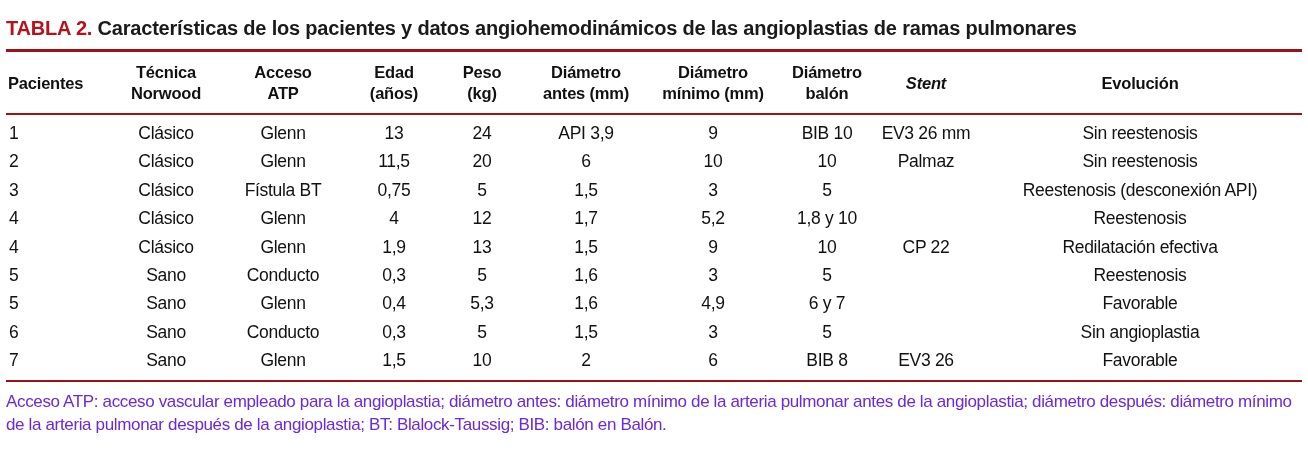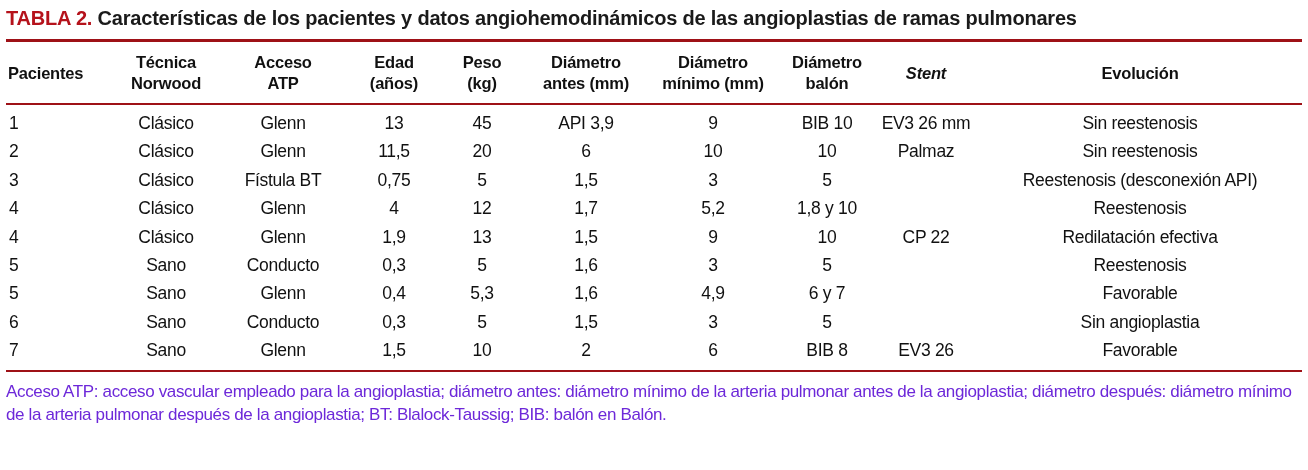--- a/index.html
+++ b/index.html
@@ -3,21 +3,21 @@
 <meta charset="utf-8">
 <style>
   * { margin: 0; padding: 0; box-sizing: border-box; }
   html, body {
     width: 1308px; height: 470px;
     background: #ffffff;
     font-family: "Liberation Sans", sans-serif;
     color: #111111;
     overflow: hidden;
   }
-  .page { padding: 5px 7px 0 6px; width: 1088px; }
+  .page { padding: 15px 7px 0 6px; width: 1088px; }
 
   
   .title {
     font-size: 20px;
     font-weight: bold;
     line-height: 27px;
     color: #1a1a1a;
     max-width: 1296px;
     margin-bottom: 7px;
     letter-spacing: -0.2px;
@@ -144,21 +144,21 @@
             <div class="l1">Evolución</div>
           </th>
         </tr>
     </thead>
     <tbody>
         <tr>
           <td>1</td>
           <td>Clásico</td>
           <td>Glenn</td>
           <td>13</td>
-          <td>45</td>
+          <td>24</td>
           <td>API 3,9</td>
           <td>9</td>
           <td>BIB 10</td>
           <td>EV3 26 mm</td>
           <td>Sin reestenosis</td>
         </tr>
         <tr>
           <td>2</td>
           <td>Clásico</td>
           <td>Glenn</td>

